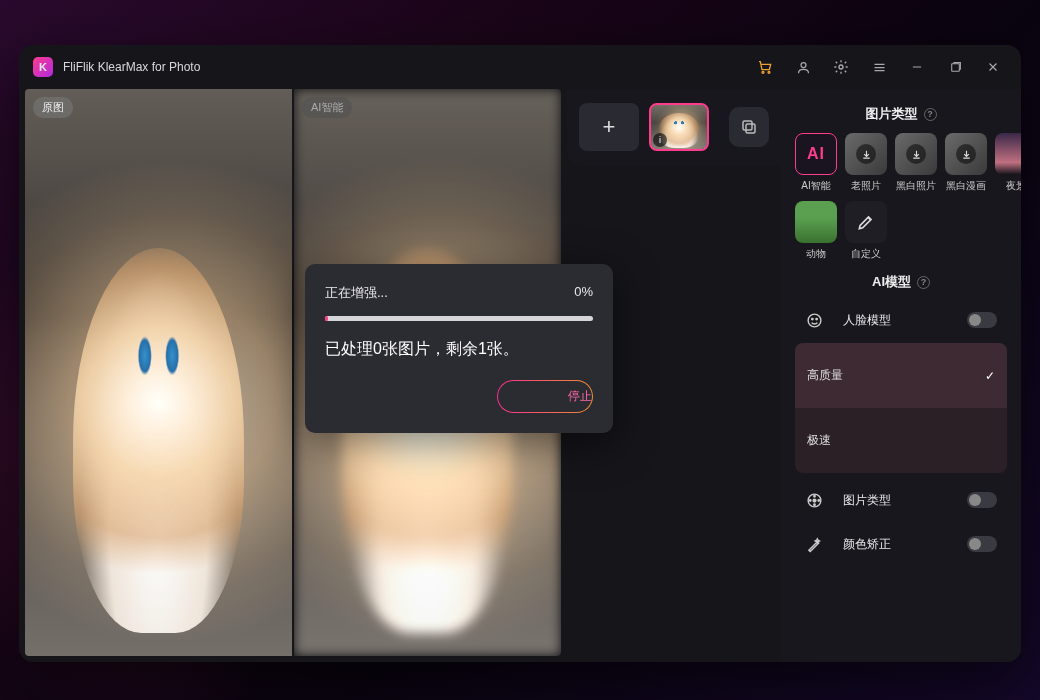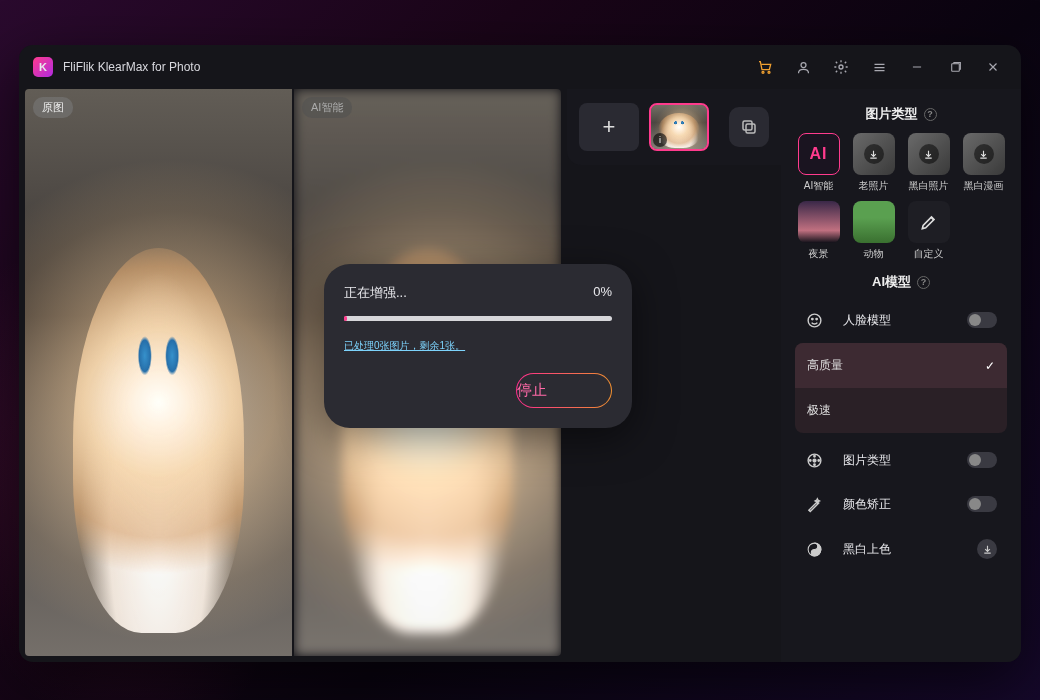--- a/index.html
+++ b/index.html
@@ -160,21 +160,21 @@
   font-size: 12px;
 }
 .sec-title {
   display:flex;align-items:center;gap:6px;
   font-size:13px; font-weight:600; color:#eee;
   margin: 6px 0 10px;
   justify-content: center;
 }
 .help-ico { width:13px;height:13px;border:1px solid #666;border-radius:50%;display:inline-flex;align-items:center;justify-content:center;font-size:9px;color:#888;}
 .type-grid {
-  display:grid; grid-template-columns: repeat(4, 1fr);
+  display:grid; grid-template-columns: repeat(5, 1fr);
   gap:8px;
   margin-bottom:12px;
 }
 .type-item { text-align:center; cursor:pointer; }
 .type-ico {
   width:42px;height:42px;border-radius:8px;
   background:#2a2a32;
   display:flex;align-items:center;justify-content:center;
   margin:0 auto 4px;
   position:relative;
@@ -213,49 +213,49 @@
 .model-row .ico{width:18px;height:18px;display:flex;align-items:center;justify-content:center;color:#ccc;}
 .model-row.active .ico{color:#fff;}
 .model-row .dl-ico{
   margin-left:auto;width:20px;height:20px;border-radius:50%;
   background:#3a3a42;display:flex;align-items:center;justify-content:center;
 }
 .sub-options {
   background:#2a2026;border-radius:8px;overflow:hidden;margin:-2px 0 8px;
 }
 .sub-opt{
-  padding:14px 12px;font-size:12px;color:#ddd;cursor:pointer;
+  padding:24px 12px;font-size:12px;color:#ddd;cursor:pointer;
   display:flex;align-items:center;
 }
 .sub-opt.sel{background:#3d2a32;}
 .sub-opt .chk{margin-left:auto;color:#fff;}
 
 .modal {
   position:absolute;
-  left: 299px; top: 175px;
+  left: 280px; top: 175px;
   width: 308px;
   background:#2b2b32;
-  border-radius:26px;
+  border-radius:10px;
   padding:20px;
   box-shadow:0 10px 40px rgba(0,0,0,0.5);
   color:#e8e8ec;
 }
 .modal-head{display:flex;font-size:13px;margin-bottom:14px;}
 .modal-head .pct{margin-left:auto;}
 .prog{height:5px;background:#d6d6da;border-radius:3px;margin-bottom:18px;position:relative;}
 .prog::after{content:"";position:absolute;left:0;top:0;height:100%;width:1%;background:#ff3b8d;border-radius:3px;}
-.modal-status{font-size:10px;color:#7dd3fc;margin-bottom:20px;text-decoration:underline;}
+.modal-status{font-size:16px;color:#ffffff;margin-bottom:20px;}
 .modal-btn{
   margin-left:auto;display:block;width:96px;
-  padding:7px 0;text-align:left;
+  padding:7px 0;text-align:right;
   border-radius:18px;
   background:linear-gradient(90deg,#ff2d8d,#f09030);
   -webkit-background-clip:padding-box;
   position:relative;
-  color:#ff6aa8;font-size:15px;cursor:pointer;
+  color:#ff6aa8;font-size:12px;cursor:pointer;
 }
 .modal-btn::before{
   content:"";position:absolute;inset:1px;background:#2b2b32;border-radius:17px;z-index:-1;
 }
 .modal-btn{
   background:#2b2b32;
   border:1.5px solid transparent;
   background-image:linear-gradient(#2b2b32,#2b2b32),linear-gradient(90deg,#ff2d8d,#f09030);
   background-origin:border-box;background-clip:padding-box,border-box;
 }
@@ -457,30 +457,16 @@
         <span class="ico">
             <svg width="17" height="17" viewBox="0 0 24 24" fill="none" stroke="currentColor" stroke-width="2">
               <path d="M4 20L16 8l2 2L6 22l-2-2zM16 4l1 2 2 1-2 1-1 2-1-2-2-1 2-1 1-2z"></path>
             </svg>
           </span>
         <span>颜色矫正</span>
         <span class="toggle"></span>
       </div>
 
 
-      <div class="model-row">
-        <span class="ico">
-            <svg width="17" height="17" viewBox="0 0 24 24" fill="none" stroke="currentColor" stroke-width="1.5">
-              <circle cx="12" cy="12" r="9"></circle>
-              <path d="M12 3a4.5 4.5 0 010 9 4.5 4.5 0 000 9 9 9 0 000-18z" fill="currentColor"></path>
-            </svg>
-          </span>
-        <span>黑白上色</span>
-        <span class="dl-ico">
-            <svg width="11" height="11" viewBox="0 0 24 24" fill="none" stroke="#ccc" stroke-width="2.5">
-              <path d="M12 4v12M7 11l5 5 5-5M5 20h14"></path>
-            </svg>
-          </span>
-      </div>
 
     </div>
   </div>
 </div>
 
 </body></html>

